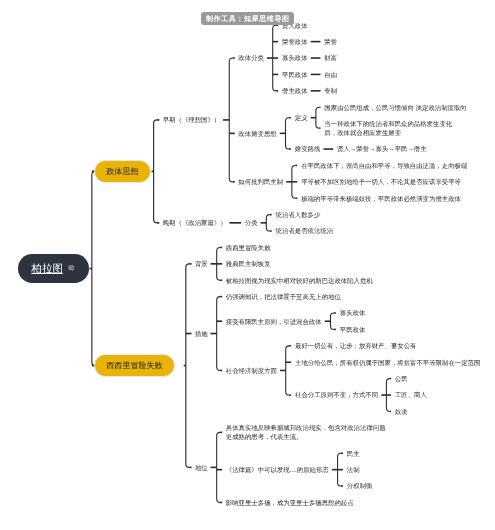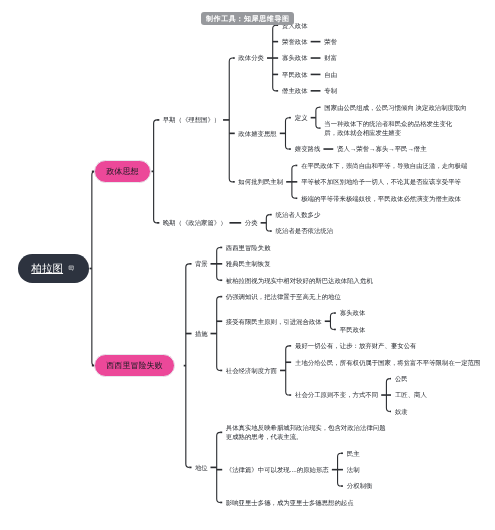--- a/index.html
+++ b/index.html
@@ -9,21 +9,21 @@
 
   body{width:495px;height:530px;background:#fff;
        font-family:"Liberation Sans",sans-serif;overflow:hidden;}
   #stage{position:relative;width:495px;height:530px;background:#fff;}
   #links{position:absolute;left:0;top:0;width:495px;height:530px;pointer-events:none;}
   .nd{position:absolute;box-sizing:border-box;white-space:pre;}
   .root{background:#2d333f;color:#fff;border-radius:14.2px;height:28.2px;
         display:flex;align-items:center;justify-content:center;
         font-size:10.6px;letter-spacing:0px;padding:0 14.2px 0 13.5px;text-decoration:underline;}
   .root,.l1,.badge{filter:opacity(0.999);}
-  .l1{background:#ec4899;border:1px solid #e6e8ec;border-radius:12px;color:#181b21;
+  .l1{background:#eab308;border:1px solid #e6e8ec;border-radius:12px;color:#181b21;
       font-size:8.05px;height:23.6px;display:flex;align-items:center;
       justify-content:center;padding:0 11.05px;letter-spacing:0px;}
   .p{color:#26292f;font-size:6.4px;line-height:9.2px;letter-spacing:0px;}
   .badge{position:absolute;left:201px;top:11.6px;width:93px;height:13.2px;
          background:#97999d;color:#fff;border-radius:3px;font-weight:700;
          font-size:7px;letter-spacing:.62px;line-height:13.6px;text-align:center;text-indent:.62px;}
   .ic{display:inline-block;width:6.4px;height:6.6px;margin-left:4.9px;}
 </style>
 </head>
 <body>

